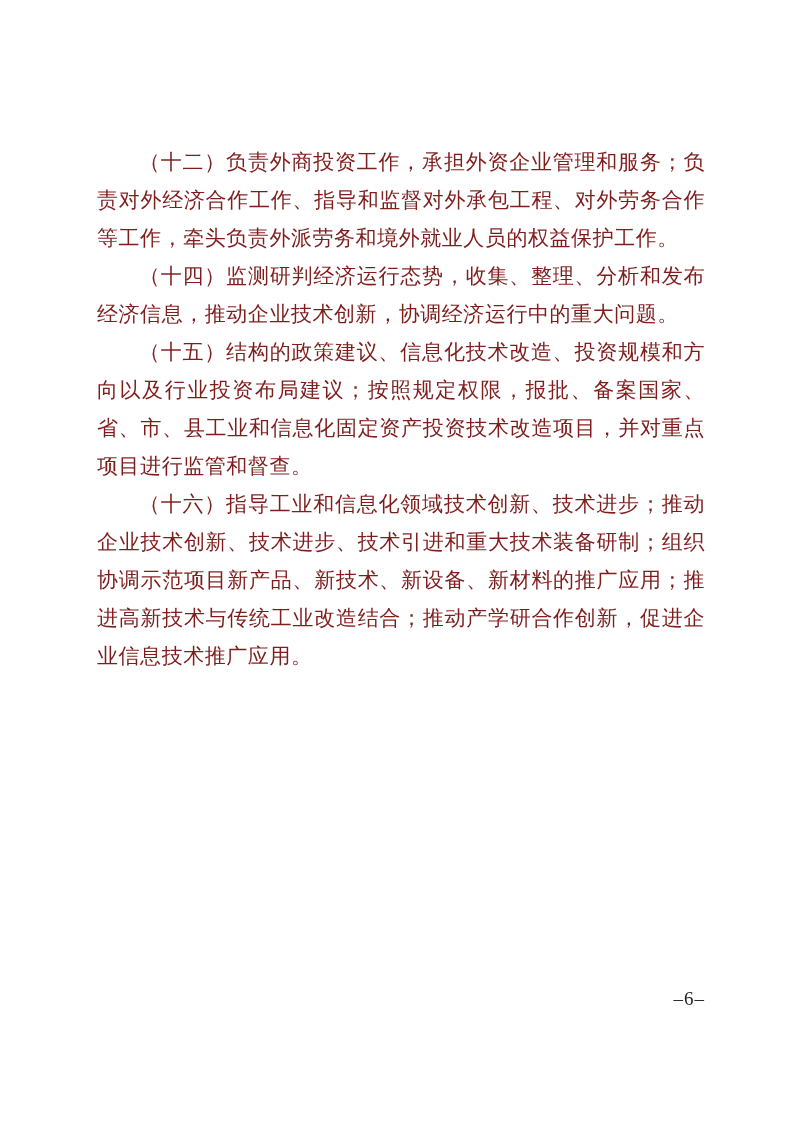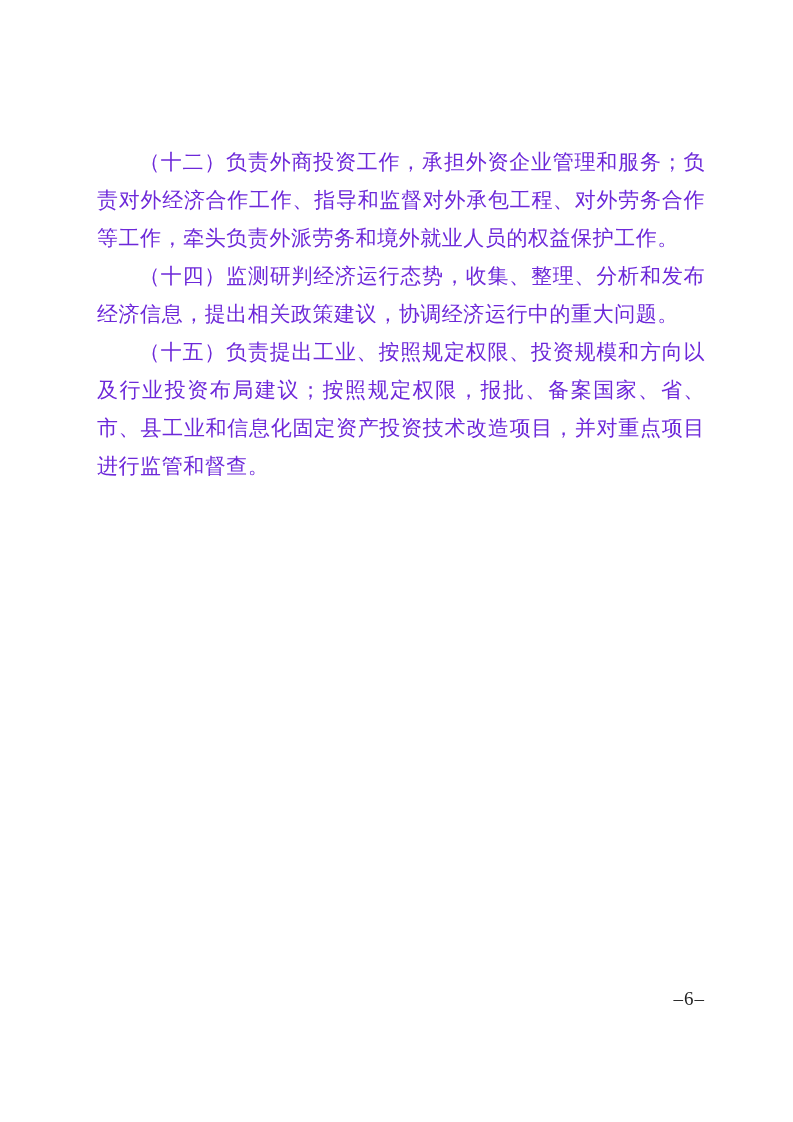--- a/index.html
+++ b/index.html
@@ -13,21 +13,21 @@
     height: 1122px;
     background: #ffffff;
     overflow: hidden;
     font-family: "Liberation Serif", "DejaVu Serif", serif;
   }
   .content {
     position: absolute;
     left: 97px;
     top: 143px;
     width: 608px;
-    color: #6d28d9;
+    color: #7f1d1d;
   }
   .content p {
     margin: 0;
     padding: 0;
     font-size: 21px;
     line-height: 38px;
     letter-spacing: 0.55px;
     text-indent: 2em;
     text-align: justify;
     text-justify: inter-ideograph;
@@ -43,17 +43,18 @@
     color: #1f1f1f;
     letter-spacing: 1px;
   }
 </style>
 </head>
 <body>
 
 <div class="page">
   <div class="content">
     <p>（十二）负责外商投资工作，承担外资企业管理和服务；负责对外经济合作工作、指导和监督对外承包工程、对外劳务合作等工作，牵头负责外派劳务和境外就业人员的权益保护工作。</p>
-    <p>（十四）监测研判经济运行态势，收集、整理、分析和发布经济信息，提出相关政策建议，协调经济运行中的重大问题。</p>
-    <p>（十五）负责提出工业、按照规定权限、投资规模和方向以及行业投资布局建议；按照规定权限，报批、备案国家、省、市、县工业和信息化固定资产投资技术改造项目，并对重点项目进行监管和督查。</p>
+    <p>（十四）监测研判经济运行态势，收集、整理、分析和发布经济信息，推动企业技术创新，协调经济运行中的重大问题。</p>
+    <p>（十五）结构的政策建议、信息化技术改造、投资规模和方向以及行业投资布局建议；按照规定权限，报批、备案国家、省、市、县工业和信息化固定资产投资技术改造项目，并对重点项目进行监管和督查。</p>
+    <p>（十六）指导工业和信息化领域技术创新、技术进步；推动企业技术创新、技术进步、技术引进和重大技术装备研制；组织协调示范项目新产品、新技术、新设备、新材料的推广应用；推进高新技术与传统工业改造结合；推动产学研合作创新，促进企业信息技术推广应用。</p>
   </div>
   <div class="page-number">–6–</div>
 </div>
 
 </body></html>

